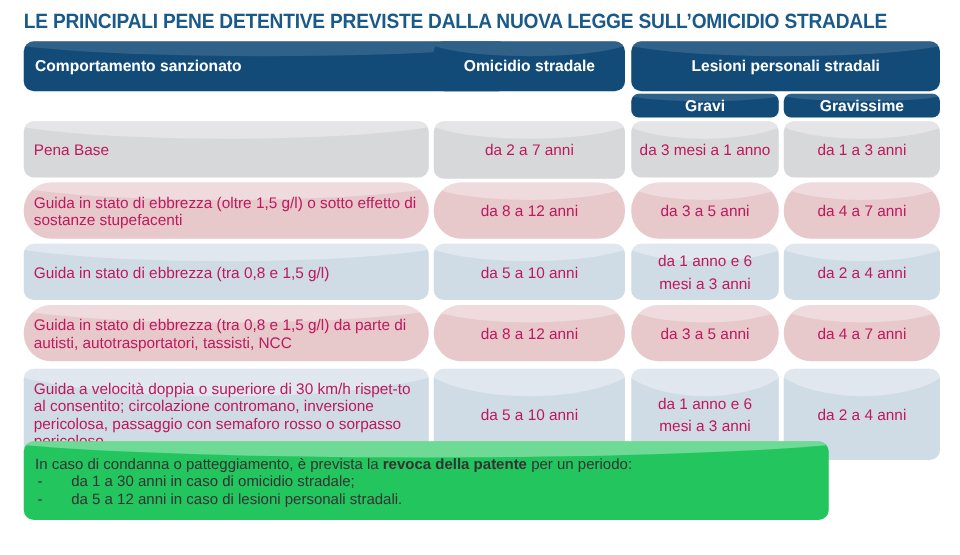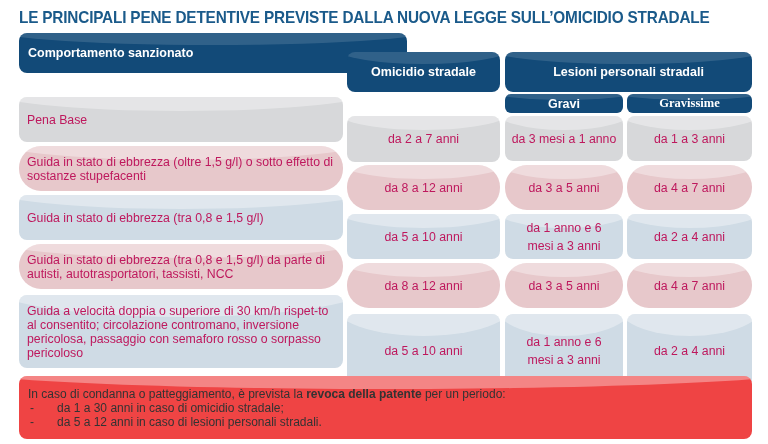--- a/index.html
+++ b/index.html
@@ -3,28 +3,28 @@
 <meta charset="utf-8">
 <style>
   html, body { margin:0; padding:0; }
   body { width:768px; height:444px; background:#ffffff; position:relative; overflow:hidden; font-family:"Liberation Sans", sans-serif; }
   .title { position:absolute; left:19px; top:8px; font-family:"Liberation Sans", sans-serif; font-weight:bold; font-size:16.5px; color:#1a5a8a; letter-spacing:-0.2px; white-space:nowrap; transform:scaleX(0.93); transform-origin:left; }
   .box { position:absolute; box-sizing:border-box; border-radius:8px; overflow:hidden; display:flex; align-items:center; }
   .box::before { content:""; position:absolute; left:-10%; right:-10%; top:-60%; height:90%; border-radius:50%; pointer-events:none; }
   .hdr { background:#124a78; color:#fff; font-weight:bold; font-size:12.5px; }
   .hdr::before { background:rgba(255,255,255,0.13); }
   .hdr span, .cell span { position:relative; }
-  .center { justify-content:center; text-align:center;margin-top:19px; }
+  .center { justify-content:center; text-align:center; }
   .left { justify-content:flex-start; padding-left:8px; }
   .cell { font-size:12.3px; color:#be185d; line-height:14px; }
   .cell::before { background:rgba(255,255,255,0.35); }
   .gray { background:#d7d8da; }
   .pink { background:#e7c8cb;border-radius:22px; }
   .blue { background:#cfdbe5; }
-  .footer { position:absolute; left:19px; top:376px; width:733px; height:63px; background:#ef4444; border-radius:8px; box-sizing:border-box; padding:11px 9px; font-size:12px; color:#333; line-height:14px; overflow:hidden; }
+  .footer { position:absolute; left:19px; top:353px; width:644px; height:63px; background:#22c55e; border-radius:8px; box-sizing:border-box; padding:11px 9px; font-size:12px; color:#333; line-height:14px; overflow:hidden; }
   .footer::before { content:""; position:absolute; left:-10%; right:-10%; top:-50%; height:70%; border-radius:50%; background:rgba(255,255,255,0.35); }
   .footer div { position:relative; }
   .bul { display:flex; }
   .bul .dash { width:27px; padding-left:2px; }
 </style>
 </head>
 <body>
 
 <div class="title">LE PRINCIPALI PENE DETENTIVE PREVISTE DALLA NUOVA LEGGE SULL’OMICIDIO STRADALE</div>
 
@@ -33,21 +33,21 @@
 </div>
 <div class="box hdr center" style="left:347px;top:33px;width:153px;height:40px;">
   <span>Omicidio stradale</span>
 </div>
 <div class="box hdr center" style="left:505px;top:33px;width:247px;height:40px;">
   <span>Lesioni personali stradali</span>
 </div>
 <div class="box hdr center" style="left:505px;top:75px;width:118px;height:19px;border-radius:6px;">
   <span>Gravi</span>
 </div>
-<div class="box hdr center" style="left:627px;top:75px;width:125px;height:19px;border-radius:6px;font-family:Liberation Serif, serif;">
+<div class="box hdr center" style="left:627px;top:75px;width:125px;height:19px;border-radius:6px;">
   <span>Gravissime</span>
 </div>
 
 <div class="box cell gray left" style="left:19px;top:97px;width:324px;height:45px;">
   <span>Pena Base</span>
 </div>
 <div class="box cell gray center" style="left:347px;top:97px;width:153px;height:46px;">
   <span>da 2 a 7 anni</span>
 </div>
 <div class="box cell gray center" style="left:505px;top:97px;width:118px;height:45px;">

